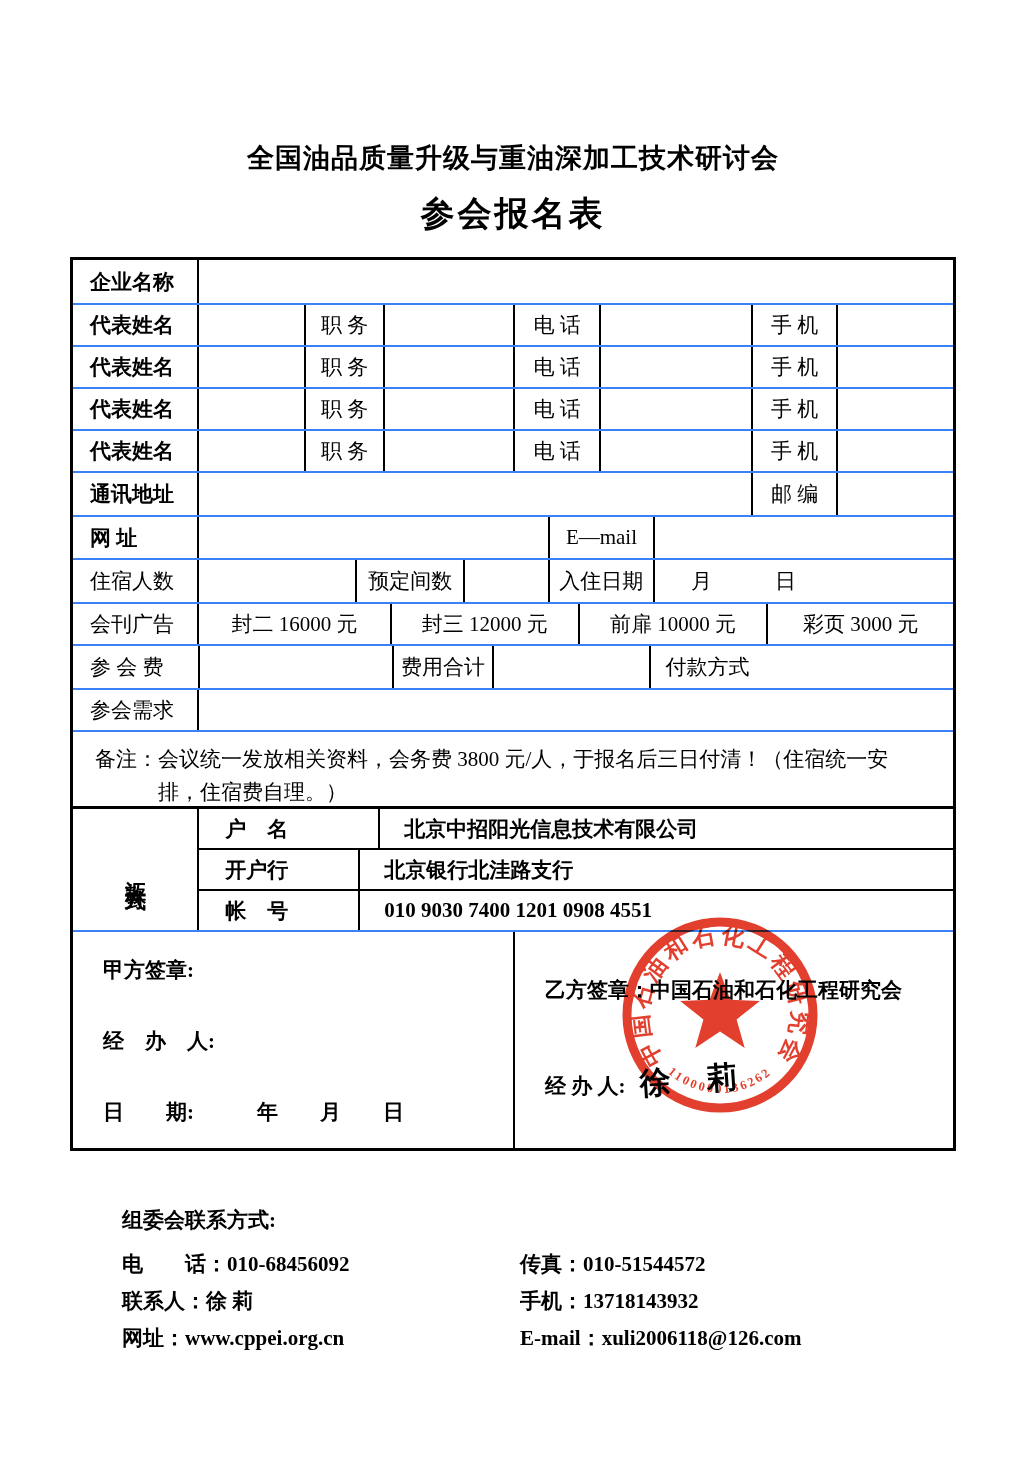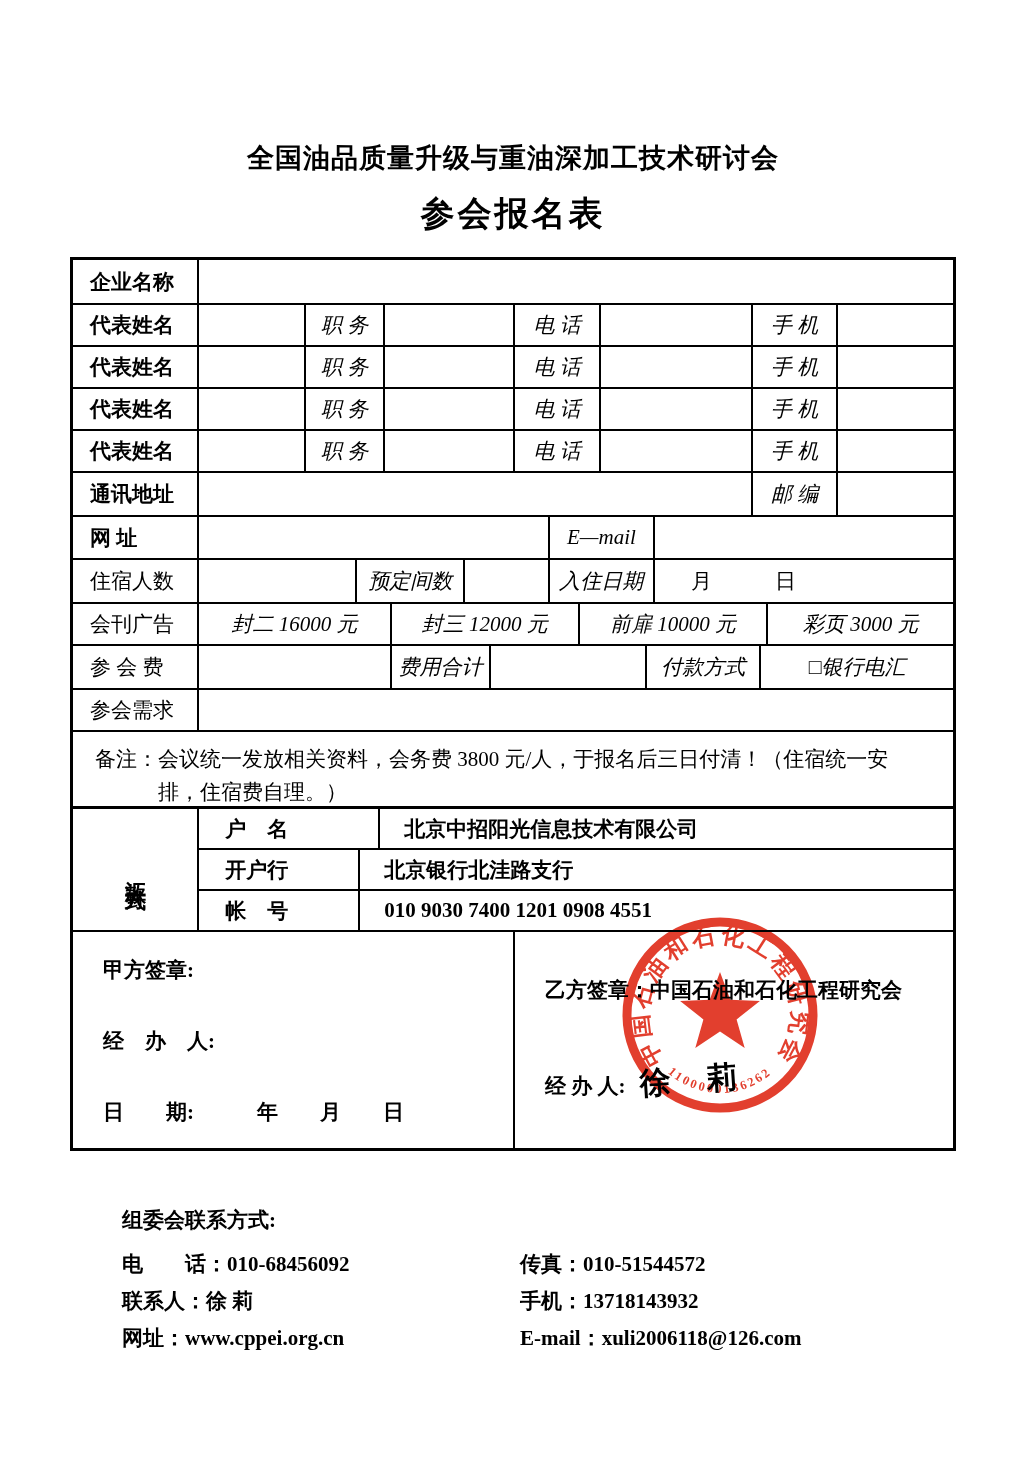--- a/index.html
+++ b/index.html
@@ -18,30 +18,30 @@
   .title { font-size:27px; font-weight:bold; letter-spacing:1px; }
   .subtitle { font-size:34px; font-weight:bold; margin-top:15px; letter-spacing:3px; }
 
   
   .frm {
     width:886px;
     margin:20px 0 0 70px;
     border:3px solid #000;
     font-size:21px;
   }
-  .row { display:flex; border-top:2px solid #000000; }
+  .row { display:flex; border-top:2px solid #3b82f6; }
   .row:first-child { border-top:none; }
   .row.thick-top { border-top:3px solid #000; }
   .cell { display:flex; align-items:center; border-left:2px solid #000; min-height:100%; }
   .cell:first-child { border-left:none; }
   .h43{height:43px} .h42{height:42px} .h44{height:44px} .h46{height:44px}
   .h76{height:76px} .h124{height:124px} .h198{height:218px}
   .lab { font-weight:bold; padding-left:17px; }
   .lab-r { padding-left:17px; }
-  .ctr { justify-content:center;font-style:italic; }
+  .ctr { justify-content:center; }
   .pad-l36 { padding-left:36px; }
   .remark-cell {
     align-items:flex-start;
     padding:11px 26px 0 85px;
     text-indent:-63px;
     line-height:33px;
   }
   
   .vlabel {
     width:100%; display:flex; justify-content:center; align-items:center;
@@ -171,21 +171,20 @@
       <div class="cell ctr" style="width:190px">前扉 10000 元</div>
       <div class="cell ctr" style="width:188px">彩页 3000 元</div>
     </div>
 
     <div class="row h44">
       <div class="cell lab-r" style="width:125px">参 会 费</div>
       <div class="cell" style="width:194px"></div>
       <div class="cell ctr" style="width:100px">费用合计</div>
       <div class="cell" style="width:157px"></div>
       <div class="cell ctr" style="width:115px">付款方式</div>
-      <div class="cell ctr" style="width:195px">□银行电汇</div>
     </div>
 
     <div class="row h42">
       <div class="cell lab-r" style="width:125px">参会需求</div>
       <div class="cell" style="width:761px"></div>
     </div>
 
     <div class="row h76">
       <div class="cell remark-cell" style="width:886px">备注：会议统一发放相关资料，会务费 3800 元/人，于报名后三日付清！（住宿统一安排，住宿费自理。）</div>
     </div>

